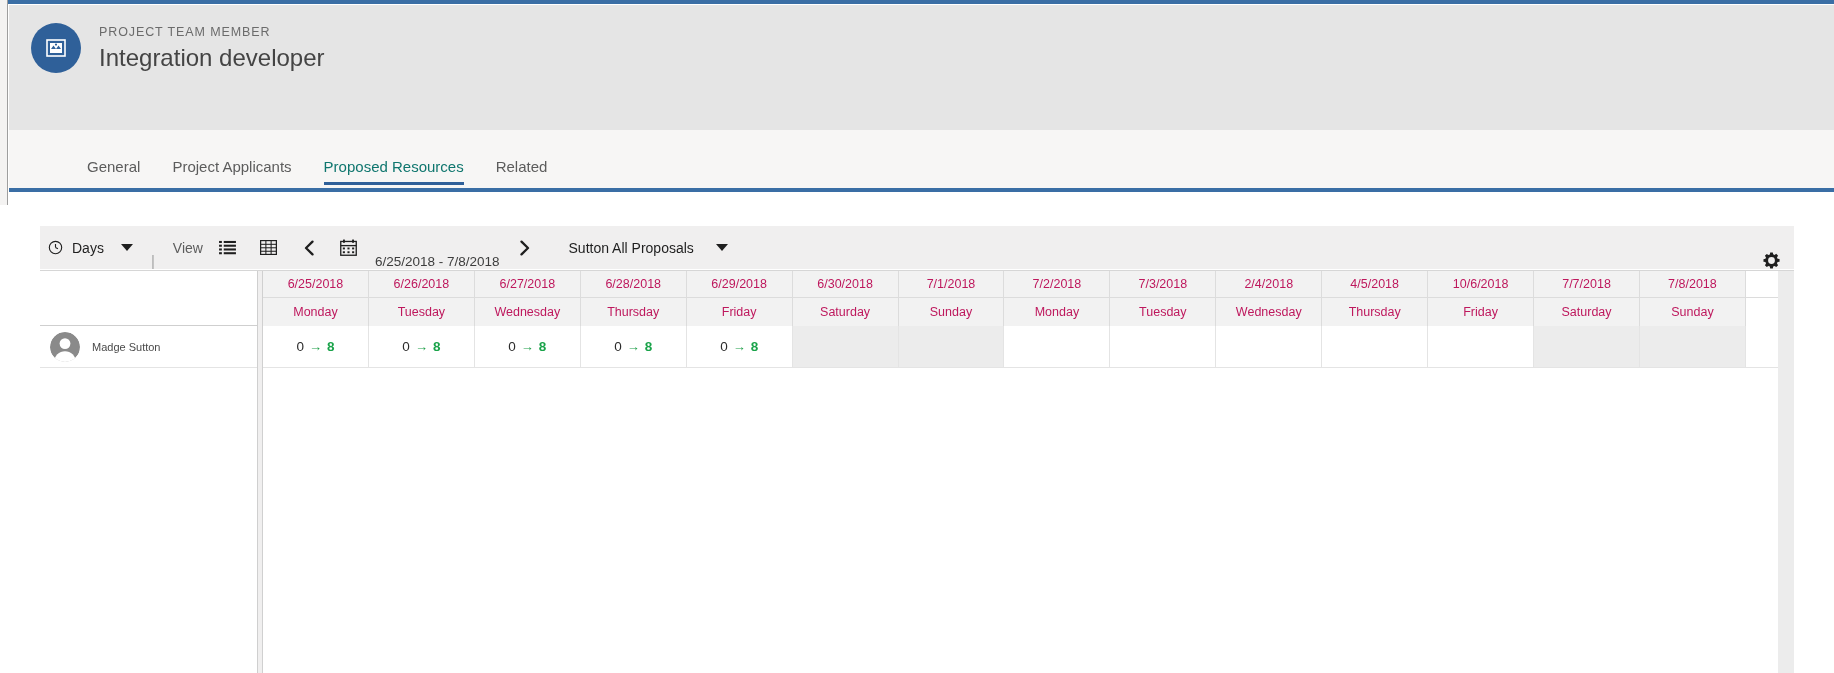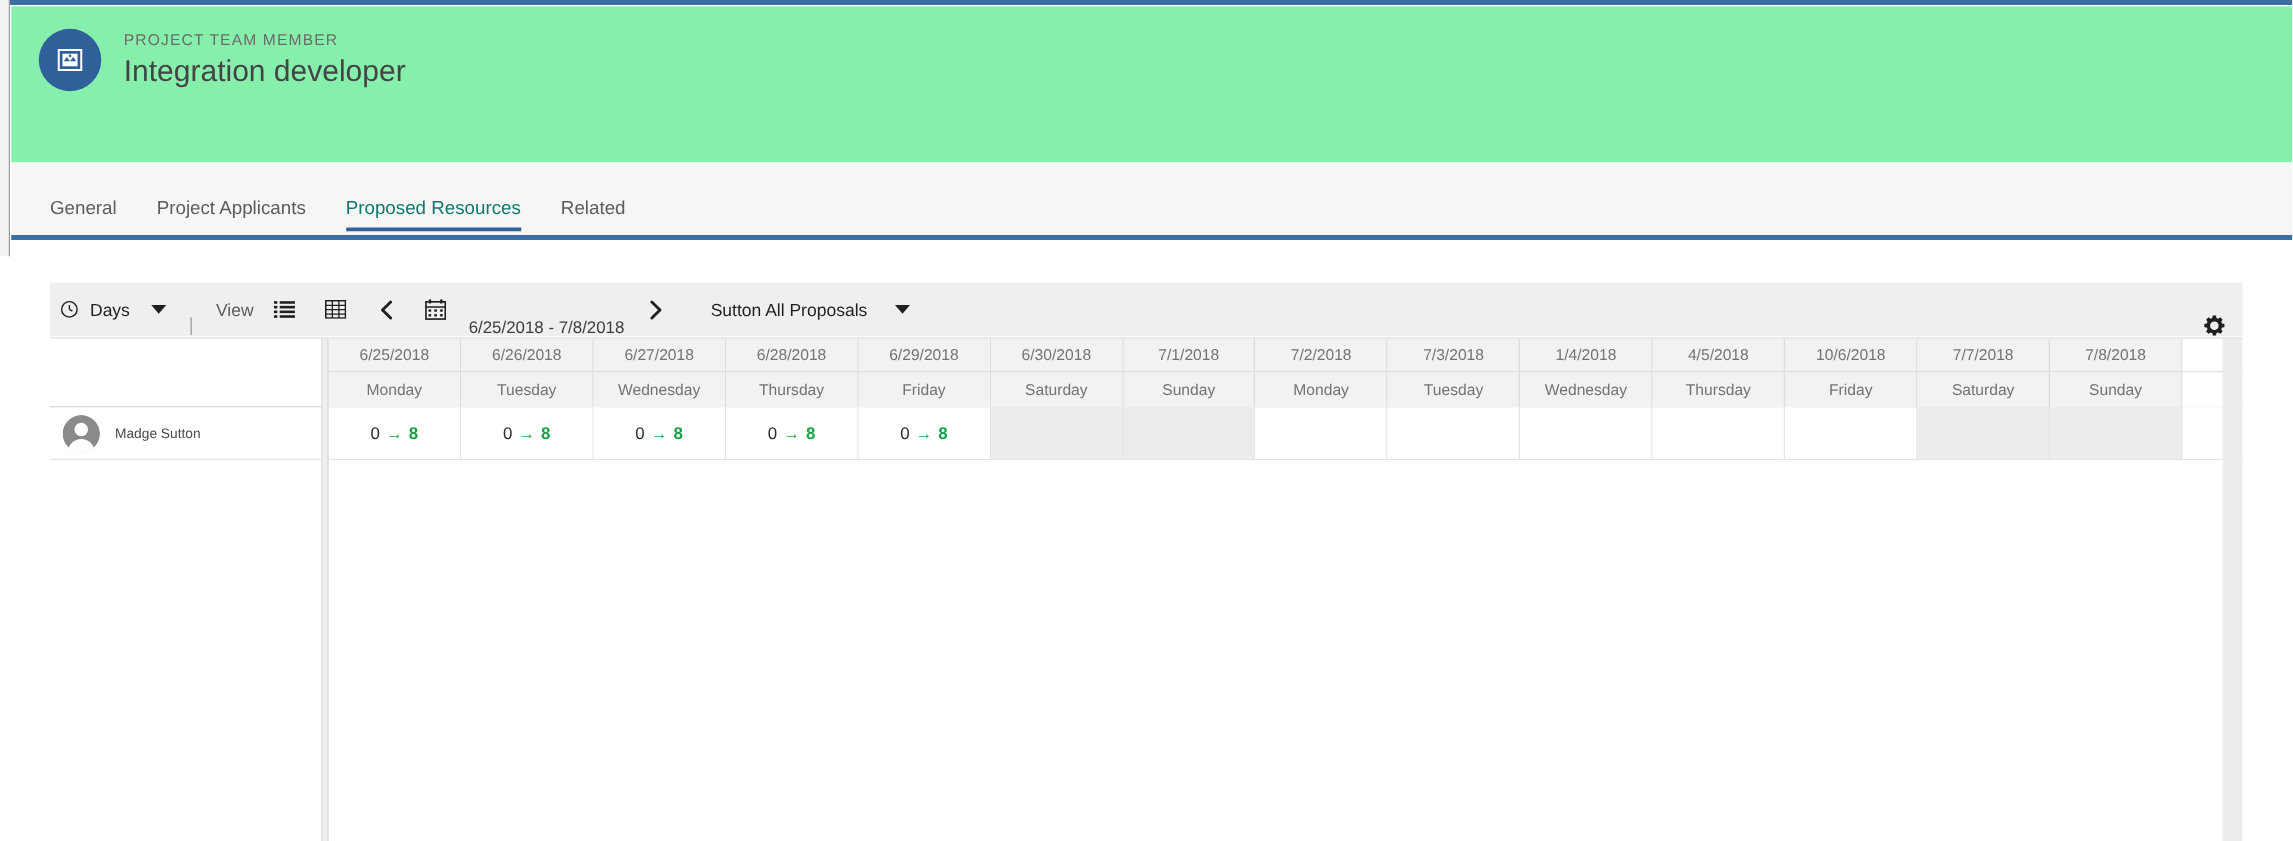--- a/index.html
+++ b/index.html
@@ -37,21 +37,21 @@
     right: 0; top: 4px;
     width: 0px; height: 669px;
     background: #f4f3f2;
   }
 
   
   .record-header {
     position: absolute;
     left: 9px; top: 5px;
     width: 1825px; height: 125px;
-    background: #86efac;
+    background: #e5e5e5;
   }
   .record-inner {
     display: flex;
     align-items: center;
     padding: 18px 0 0 22px;
   }
   .entity-avatar {
     width: 50px; height: 50px;
     border-radius: 50%;
     background: #2f6099;
@@ -83,20 +83,21 @@
     left: 9px; top: 130px;
     width: 1825px; height: 62px;
     background: #f7f6f5;
     border-bottom: 4px solid #3a6ea5;
   }
   .tabs {
     display: flex;
     align-items: flex-end;
     height: 100%;
     padding-left: 15px;
+    margin-left: 47px;
   }
   .tab {
     font-size: 15px;
     color: #5c5c5c;
     padding: 0 16px 12px 16px;
     line-height: 18px;
     position: relative;
     cursor: pointer;
     white-space: nowrap;
   }
@@ -227,21 +228,21 @@
   .tl-head-row.second { height: 28px; }
   .tl-head-cell {
     flex: 1 1 0;
     min-width: 0;
     background: #f2f2f2;
     border-right: 1px solid #dcdcdc;
     display: flex;
     align-items: center;
     justify-content: center;
     font-size: 12.5px;
-    color: #737373;
+    color: #be185d;
     white-space: nowrap;
   }
   .tl-head-row.first .tl-head-cell { border-bottom: 1px solid #dcdcdc; }
   .tl-head-cell.tail {
     flex: 0 0 48px;
     background: #ffffff;
     border-right: none;
   }
 
   .tl-body-row {
@@ -447,21 +448,21 @@
         <div class="tl-head-row first" id="tl-dates-host">
             <div class="tl-head-cell">6/25/2018</div>
             <div class="tl-head-cell">6/26/2018</div>
             <div class="tl-head-cell">6/27/2018</div>
             <div class="tl-head-cell">6/28/2018</div>
             <div class="tl-head-cell">6/29/2018</div>
             <div class="tl-head-cell">6/30/2018</div>
             <div class="tl-head-cell">7/1/2018</div>
             <div class="tl-head-cell">7/2/2018</div>
             <div class="tl-head-cell">7/3/2018</div>
-            <div class="tl-head-cell">1/4/2018</div>
+            <div class="tl-head-cell">2/4/2018</div>
             <div class="tl-head-cell">4/5/2018</div>
             <div class="tl-head-cell">10/6/2018</div>
             <div class="tl-head-cell">7/7/2018</div>
             <div class="tl-head-cell">7/8/2018</div>
             <div class="tl-head-cell tail"></div>
           </div>
         <div class="tl-head-row second" id="tl-days-host">
             <div class="tl-head-cell">Monday</div>
             <div class="tl-head-cell">Tuesday</div>
             <div class="tl-head-cell">Wednesday</div>

